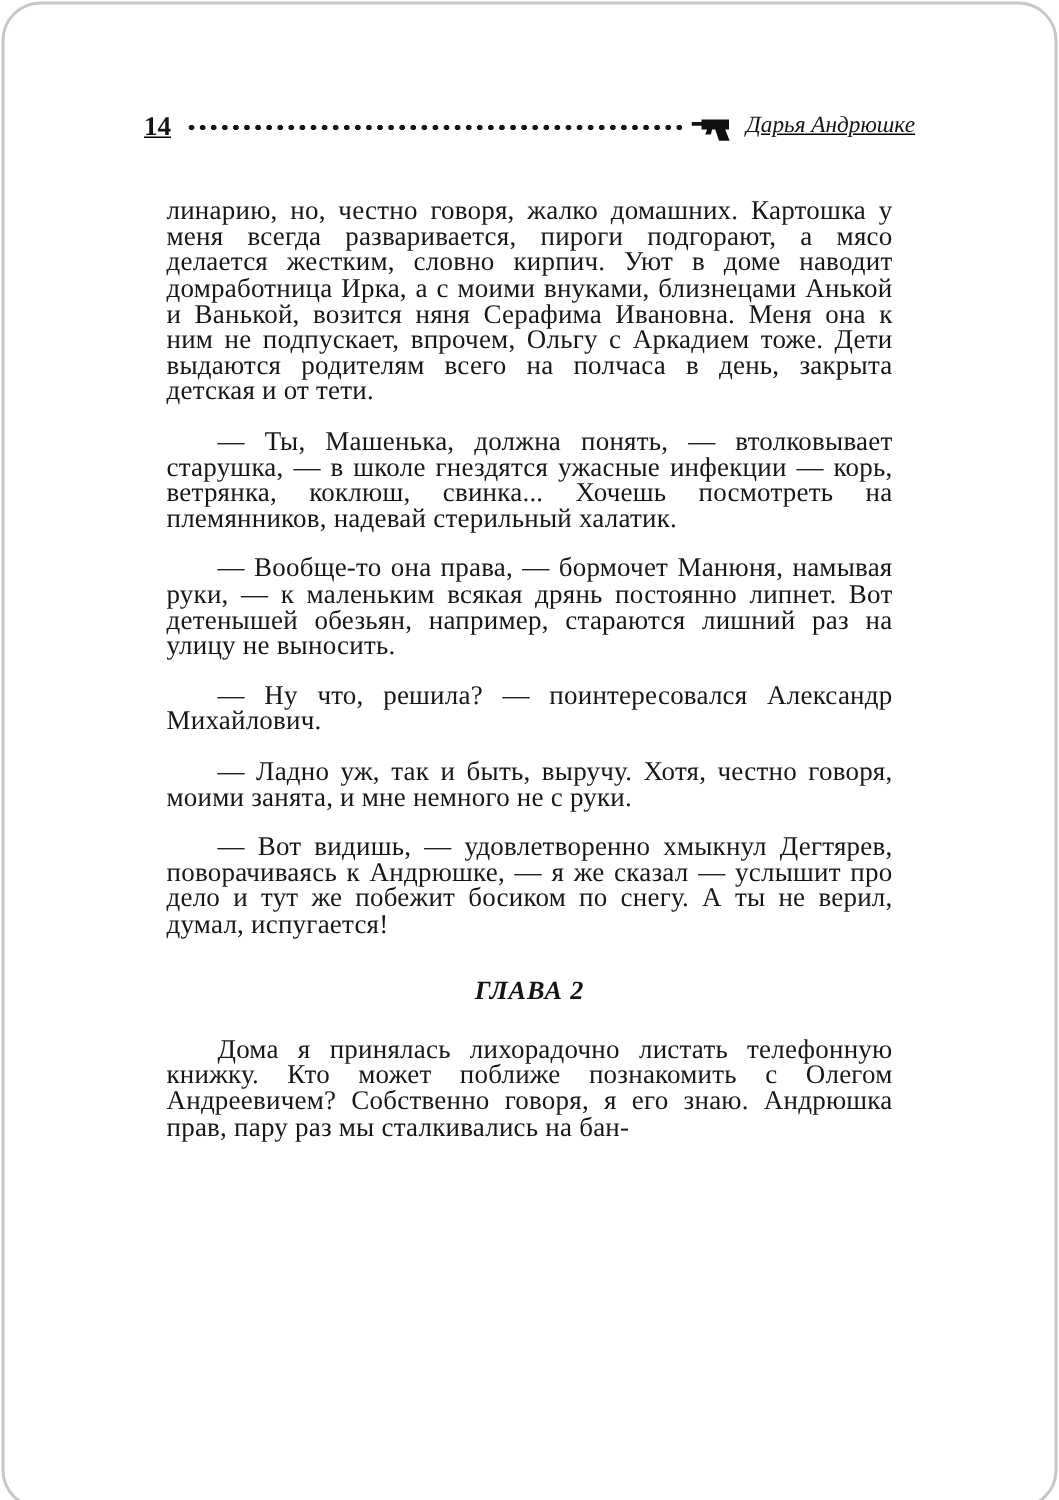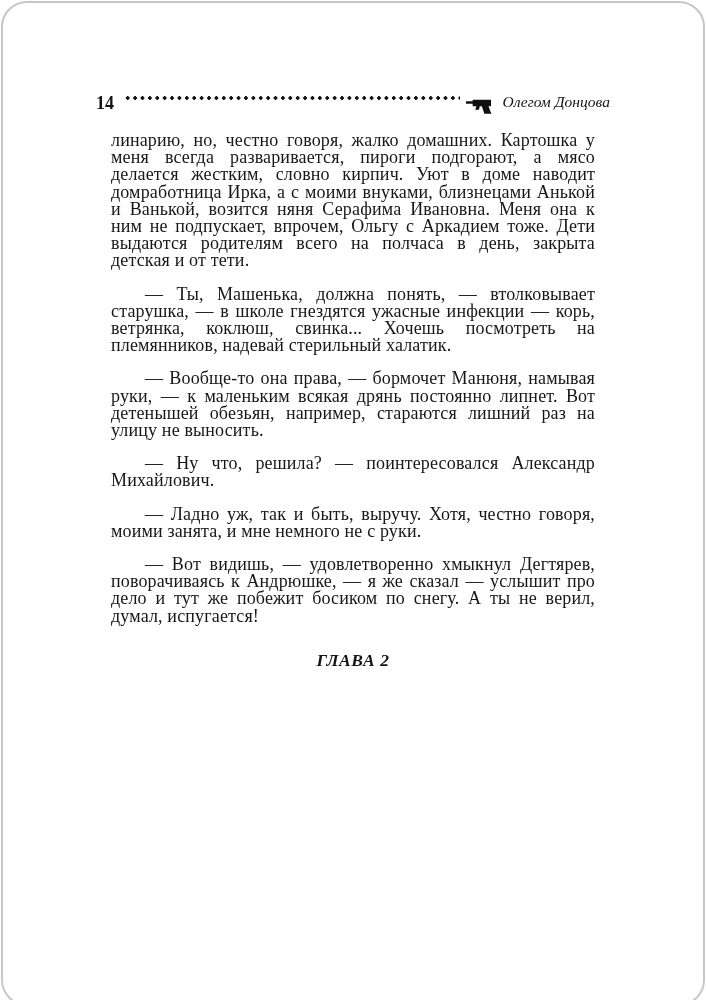--- a/index.html
+++ b/index.html
@@ -19,25 +19,27 @@
   }
   .page-edge {
     position: absolute;
     left: 1px; top: 1px; right: 1px; bottom: -6px;
     border: 2px solid #c7c7c7;
     border-radius: 26px;
     pointer-events: none;
   }
   .header {
     position: absolute;
-    top: 93px;
+    top: 72px;
     left: 96px;
     width: 514px;
     height: 24px;
     display: flex;
+    align-items: center;
+    text-decoration: underline;
   }
   .page-num {
     font-weight: bold;
     font-size: 18px;
     color: #141414;
     flex: 0 0 auto;
   }
   .dotted-rule {
     flex: 1 1 auto;
     height: 6px;
@@ -97,27 +99,30 @@
   <div class="page-edge"></div>
 
   <div class="header">
     <span class="page-num">14</span>
     <span class="dotted-rule"></span>
     <span class="gun">
       <svg viewBox="0 0 36 22" xmlns="http://www.w3.org/2000/svg">
         <path fill="#101010" d="M0 6 H8 V4 H30 V12 H27 L30.5 21 H22 L19 12 H16.5 L15.5 16 H11 L12.5 12 H8 V9 H0 Z"></path>
       </svg>
     </span>
-    <span class="author">Олегом Донцова</span>
+    <span class="author">Дарья Андрюшке</span>
   </div>
 
   <div class="text-block">
     <div>
         <p class="para no-indent">линарию, но, честно говоря, жалко домашних. Картошка у меня всегда разваривается, пироги подгорают, а мясо делается жестким, словно кирпич. Уют в доме наводит домработница Ирка, а с моими внуками, близнецами Анькой и Ванькой, возится няня Серафима Ивановна. Меня она к ним не подпускает, впрочем, Ольгу с Аркадием тоже. Дети выдаются родителям всего на полчаса в день, закрыта детская и от тети.</p>
         <p class="para">— Ты, Машенька, должна понять, — втолковывает старушка, — в школе гнездятся ужасные инфекции — корь, ветрянка, коклюш, свинка... Хочешь посмотреть на племянников, надевай стерильный халатик.</p>
         <p class="para">— Вообще-то она права, — бормочет Манюня, намывая руки, — к маленьким всякая дрянь постоянно липнет. Вот детенышей обезьян, например, стараются лишний раз на улицу не выносить.</p>
         <p class="para">— Ну что, решила? — поинтересовался Александр Михайлович.</p>
         <p class="para">— Ладно уж, так и быть, выручу. Хотя, честно говоря, моими занята, и мне немного не с руки.</p>
         <p class="para">— Вот видишь, — удовлетворенно хмыкнул Дегтярев, поворачиваясь к Андрюшке, — я же сказал — услышит про дело и тут же побежит босиком по снегу. А ты не верил, думал, испугается!</p>
       </div>
     <h2 class="chapter">ГЛАВА 2</h2>
+    <div>
+        <p class="para">Дома я принялась лихорадочно листать телефонную книжку. Кто может поближе познакомить с Олегом Андреевичем? Собственно говоря, я его знаю. Андрюшка прав, пару раз мы сталкивались на бан-</p>
+      </div>
   </div>
 </div>
 
 </body></html>

